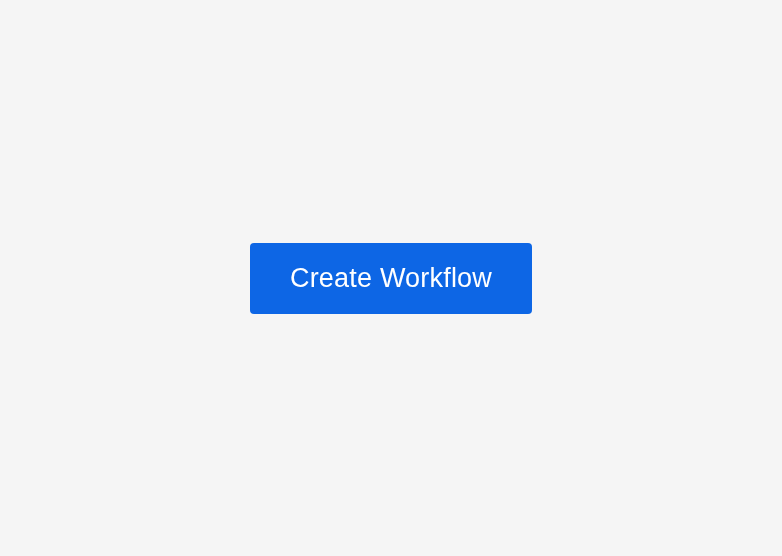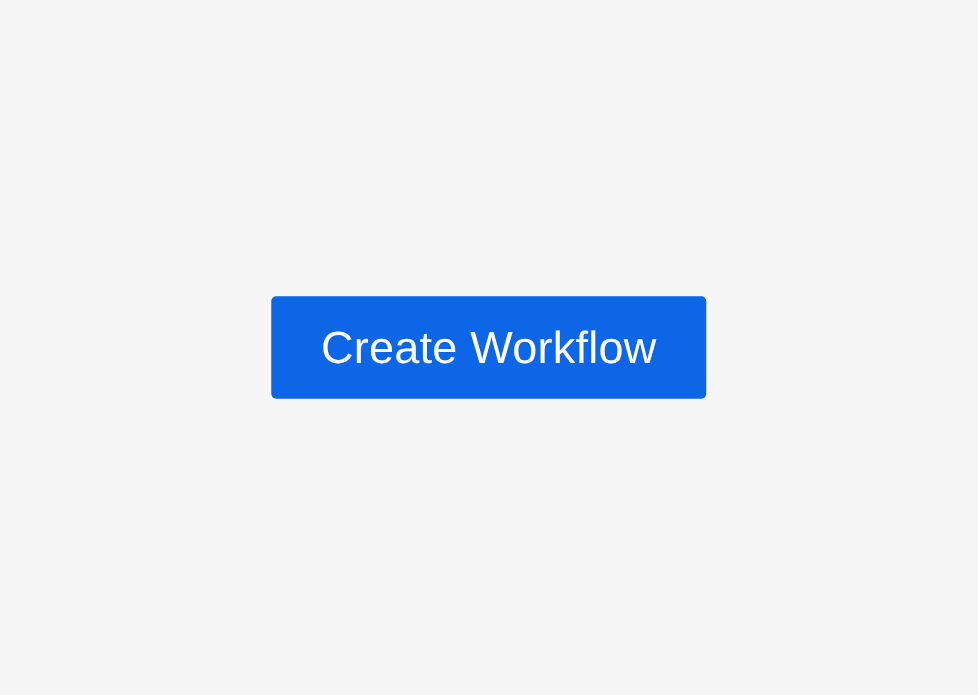--- a/index.html
+++ b/index.html
@@ -14,21 +14,21 @@
       display: flex;
       align-items: center;
       justify-content: center;
       font-family: -apple-system, BlinkMacSystemFont, 'Segoe UI', Roboto, Helvetica, Arial, sans-serif;
     }
     .primary-button {
       background-color: #0d66e5;
       color: #ffffff;
       border: none;
       padding: 20px 40px;
-      font-size: 36px;
+      font-size: 27px;
       font-weight: 400;
       border-radius: 4px;
       cursor: pointer;
       letter-spacing: 0.2px;
     }
   </style>
 </head>
 <body>
 
 <button class="primary-button">Create Workflow</button>

